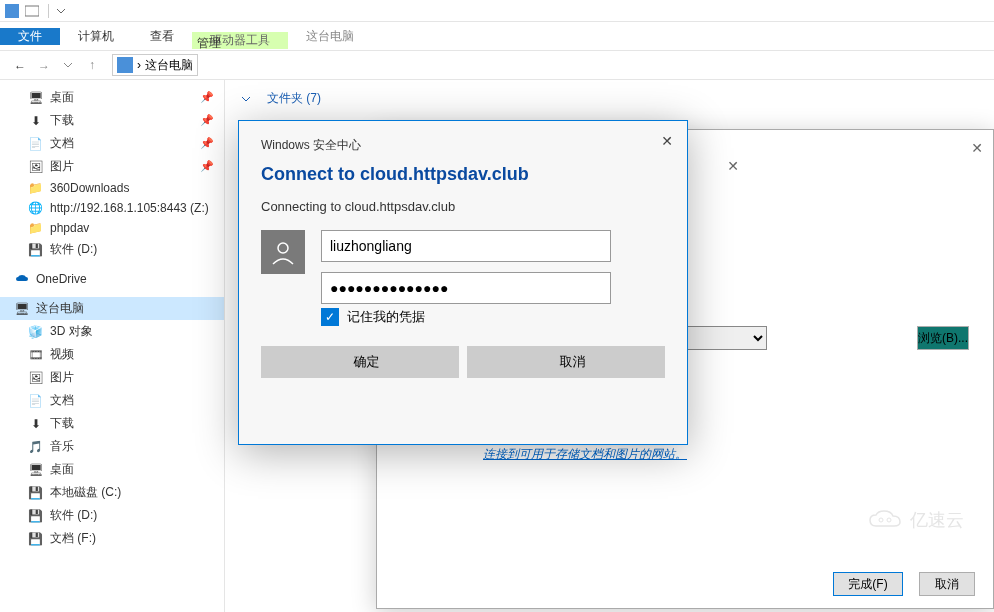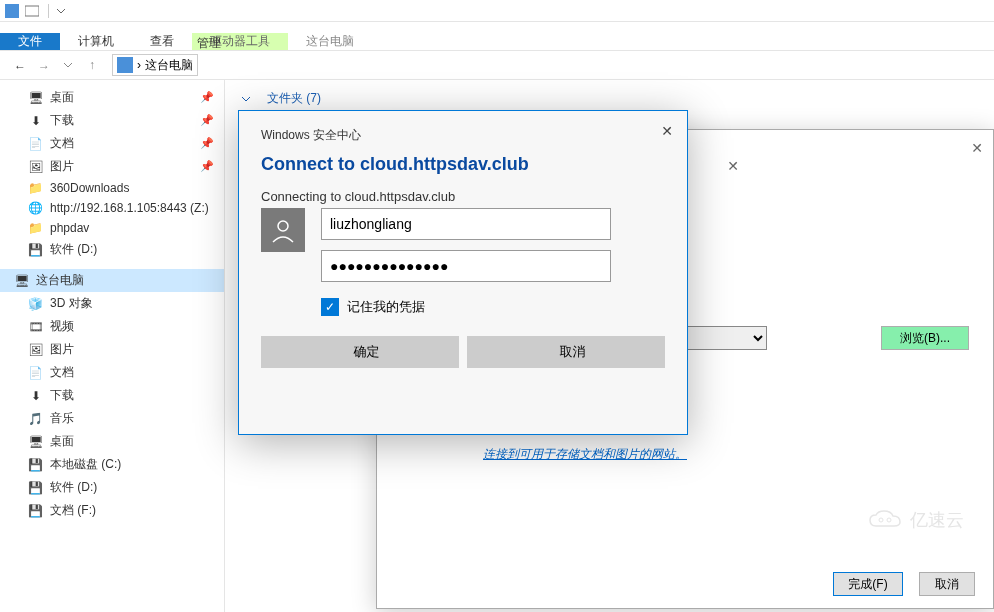--- a/index.html
+++ b/index.html
@@ -2,21 +2,21 @@
 <html><head>
 <meta charset="utf-8">
 <style>
   * { box-sizing: border-box; font-family: "Segoe UI", "Microsoft YaHei", sans-serif; }
   body { margin: 0; padding: 0; width: 994px; height: 612px; background: #fff; overflow: hidden; font-size: 12px; position: relative; }
   
   .titlebar { height: 22px; display: flex; align-items: center; padding: 0 4px; background: #fff; border-bottom: 1px solid #e5e5e5; }
   .tb-icon { width: 16px; height: 16px; margin-right: 4px; display: inline-flex; align-items: center; justify-content: center; }
   .tb-sep { width: 1px; height: 14px; background: #ccc; margin: 0 4px; }
   
-  .ribbon-tabs { height: 28px; display: flex; align-items: flex-end; background: #fff; }
+  .ribbon-tabs { height: 28px; display: flex; align-items: center; background: #fff; }
   .rtab { padding: 0 18px; display: flex; align-items: center; font-size: 12px; color: #333; cursor: default; }
   .rtab.file { background: #1979ca; color: #fff; }
   .drive-tools { background: #d7ffb0; color: #666; padding: 0 18px; display: flex; align-items: center; font-size: 12px; margin-top: 9px; }
   .this-pc-label { padding: 0 18px; display: flex; align-items: center; font-size: 12px; color: #888; }
   .ribbon-stack { display: flex; flex-direction: column; }
   
   .navbar { height: 30px; display: flex; align-items: center; padding: 4px 8px; border-top: 1px solid #e5e5e5; border-bottom: 1px solid #e5e5e5; }
   .nav-arrow { width: 24px; height: 24px; display: flex; align-items: center; justify-content: center; color: #888; }
   .nav-arrow.active { color: #333; }
   .breadcrumb { margin-left: 8px; display: flex; align-items: center; border: 1px solid #ccc; height: 22px; padding: 0 4px; flex: 0 0 auto; }
@@ -30,36 +30,36 @@
   .side-item.selected { background: #cce8ff; }
   .side-item .pin { position: absolute; right: 10px; color: #888; font-size: 11px; }
   .side-item .icn { width: 16px; height: 14px; margin-right: 6px; display: inline-flex; align-items: center; justify-content: center; }
   
   .content { flex: 1; position: relative; padding: 10px 16px; }
   .folder-header { color: #1a5fb4; font-size: 12px; display: flex; align-items: center; gap: 16px; }
   
   
   .bg-dialog { position: absolute; right: 0; top: 129px; width: 618px; height: 480px; background: #fff; border: 1px solid #aaa; box-shadow: 0 4px 24px rgba(0,0,0,0.2); }
   .bg-dialog .close { position: absolute; right: 10px; top: 10px; font-size: 14px; color: #666; }
-  .bg-dialog .browse-btn { position: absolute; right: 24px; top: 196px; width: 88px; height: 24px; border: 1px solid #adadad; background: #86efac; font-size: 12px; text-align: center; line-height: 22px; }
+  .bg-dialog .browse-btn { position: absolute; right: 24px; top: 196px; width: 52px; height: 24px; border: 1px solid #adadad; background: #0f766e; font-size: 12px; text-align: center; line-height: 22px; }
   .bg-dialog .combo { position: absolute; left: 390px; top: 196px; width: 0; }
   .bg-dialog .link { position: absolute; left: 106px; top: 316px; color: #0066cc; text-decoration: underline; font-size: 12px; font-style: italic; }
   .bg-dialog .done-btn { position: absolute; right: 90px; bottom: 12px; width: 70px; height: 24px; border: 1px solid #0078d7; background: #e1e1e1; font-size: 12px; text-align: center; line-height: 22px; }
   .bg-dialog .cancel-btn { position: absolute; right: 18px; bottom: 12px; width: 56px; height: 24px; border: 1px solid #adadad; background: #e1e1e1; font-size: 12px; text-align: center; line-height: 22px; overflow: hidden;}
   
   
   .inner-close { position: absolute; right: 255px; top: 158px; color: #666; font-size: 14px; }
   
   
-  .cred-dialog { position: absolute; left: 238px; top: 110px; width: 450px; height: 325px; background: #f7f7f7; border: 1px solid #0078d7; box-shadow: 0 8px 40px rgba(0,0,0,0.3); padding: 16px 22px; }
+  .cred-dialog { position: absolute; left: 238px; top: 120px; width: 450px; height: 325px; background: #f7f7f7; border: 1px solid #0078d7; box-shadow: 0 8px 40px rgba(0,0,0,0.3); padding: 16px 22px; }
   .cred-title { font-size: 12px; color: #333; margin-bottom: 10px; }
   .cred-close { position: absolute; right: 14px; top: 12px; font-size: 14px; color: #444; }
   .cred-heading { font-size: 18px; font-weight: 700; color: #0a4aa0; margin-bottom: 14px; }
-  .cred-sub { font-size: 13px; color: #333; margin-bottom: 4px; }
-  .cred-row { display: flex; align-items: flex-start; gap: 16px; margin-bottom: 16px;}
+  .cred-sub { font-size: 13px; color: #333; margin-bottom: 16px; }
+  .cred-row { display: flex; align-items: flex-start; gap: 16px; margin-bottom: 4px;}
   .user-avatar { width: 44px; height: 44px; background: #7a7a7a; display: flex; align-items: center; justify-content: center; }
   .fields { flex: 1; display: flex; flex-direction: column; gap: 10px; }
   .cred-input { height: 32px; border: 1px solid #999; padding: 4px 8px; font-size: 14px; background: #fff; width: 290px;}
   .remember { display: flex; align-items: center; gap: 8px; margin-left: 60px; margin-bottom: 20px; font-size: 13px;}
   .chk { width: 18px; height: 18px; background: #0078d7; display: flex; align-items: center; justify-content: center; color: #fff; font-size: 12px;}
   .dlg-buttons { display: flex; gap: 8px; }
   .dlg-btn { flex: 1; height: 32px; background: #cccccc; border: none; font-size: 13px; display: flex; align-items: center; justify-content: center; padding-left: 13px; }
   
   .watermark { position: absolute; right: 30px; bottom: 80px; color: #e5e5e5; font-size: 18px; display: flex; align-items: center; gap: 4px;}
 </style>
@@ -143,20 +143,30 @@
           <span class="icn">🌐</span>
           <span>http://192.168.1.105:8443 (Z:)</span>
         </div>
       <div class="side-item">
           <span class="icn">📁</span>
           <span>phpdav</span>
         </div>
       <div class="side-item">
           <span class="icn">💾</span>
           <span>软件 (D:)</span>
+        </div>
+    </div>
+    <div class="side-group">
+      <div class="side-item root">
+          <span class="icn">
+            <svg width="16" height="12">
+              <path d="M4 8 Q2 8 2 6 Q2 4 4 4 Q5 2 8 2 Q11 2 12 4 Q14 4 14 6 Q14 8 12 8 Z" fill="#0364b8"></path>
+            </svg>
+          </span>
+          <span>OneDrive</span>
         </div>
     </div>
     <div class="side-group">
       <div class="side-item root selected">
           <span class="icn">🖥</span>
           <span>这台电脑</span>
         </div>
       <div class="side-item">
           <span class="icn">🧊</span>
           <span>3D 对象</span>

